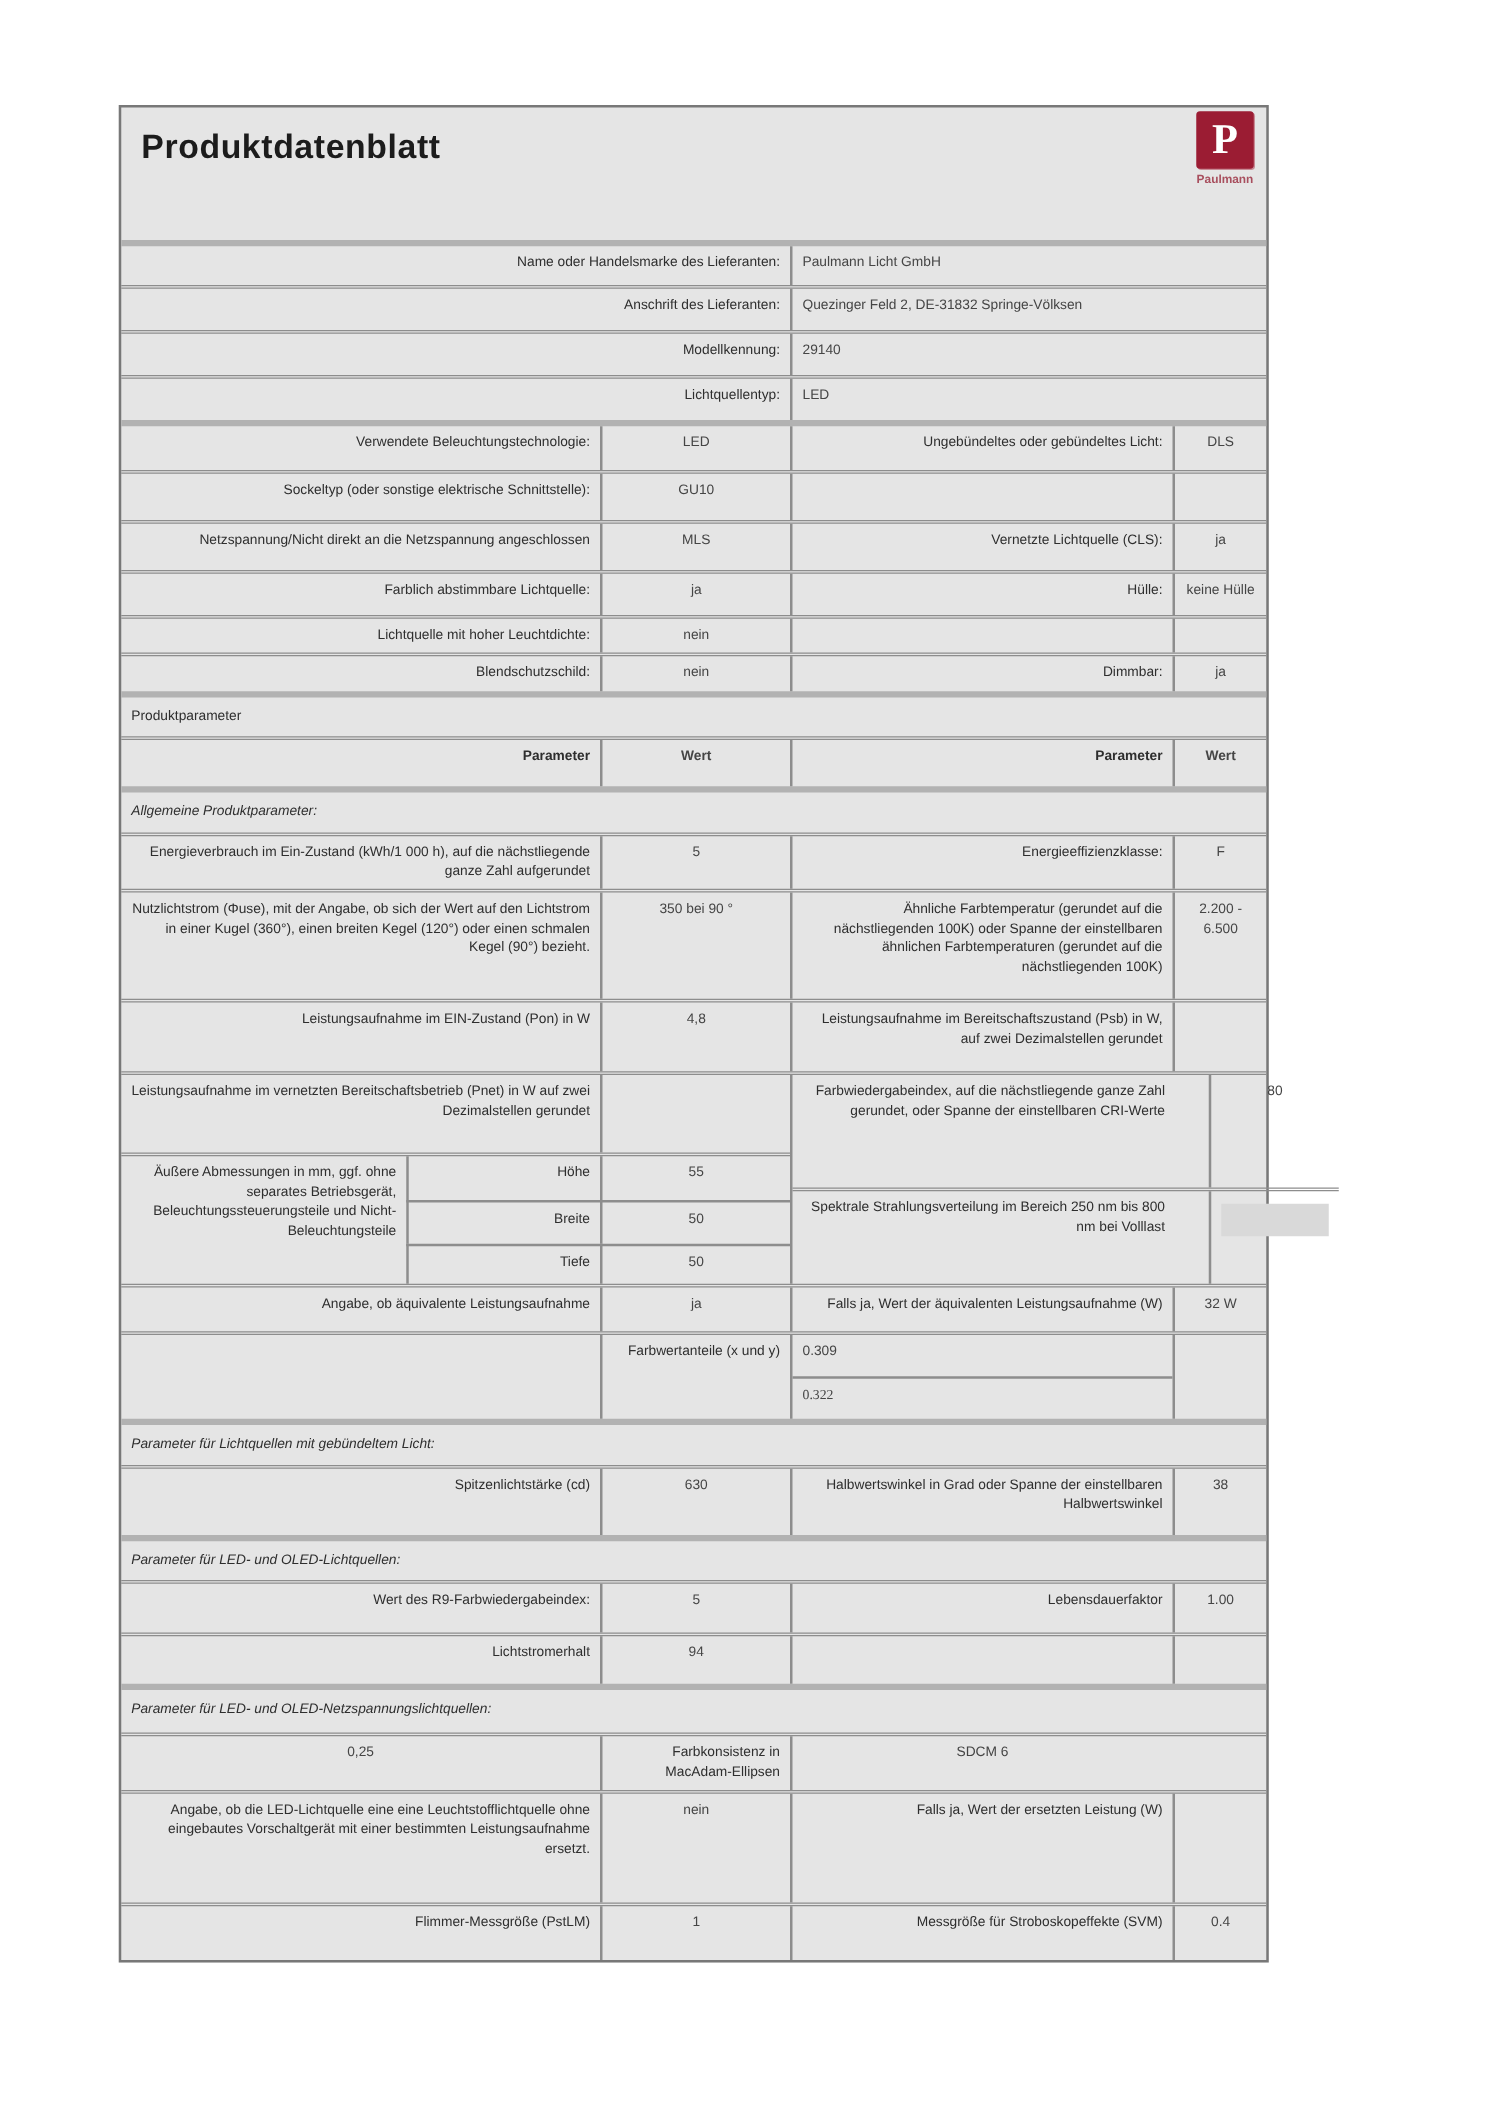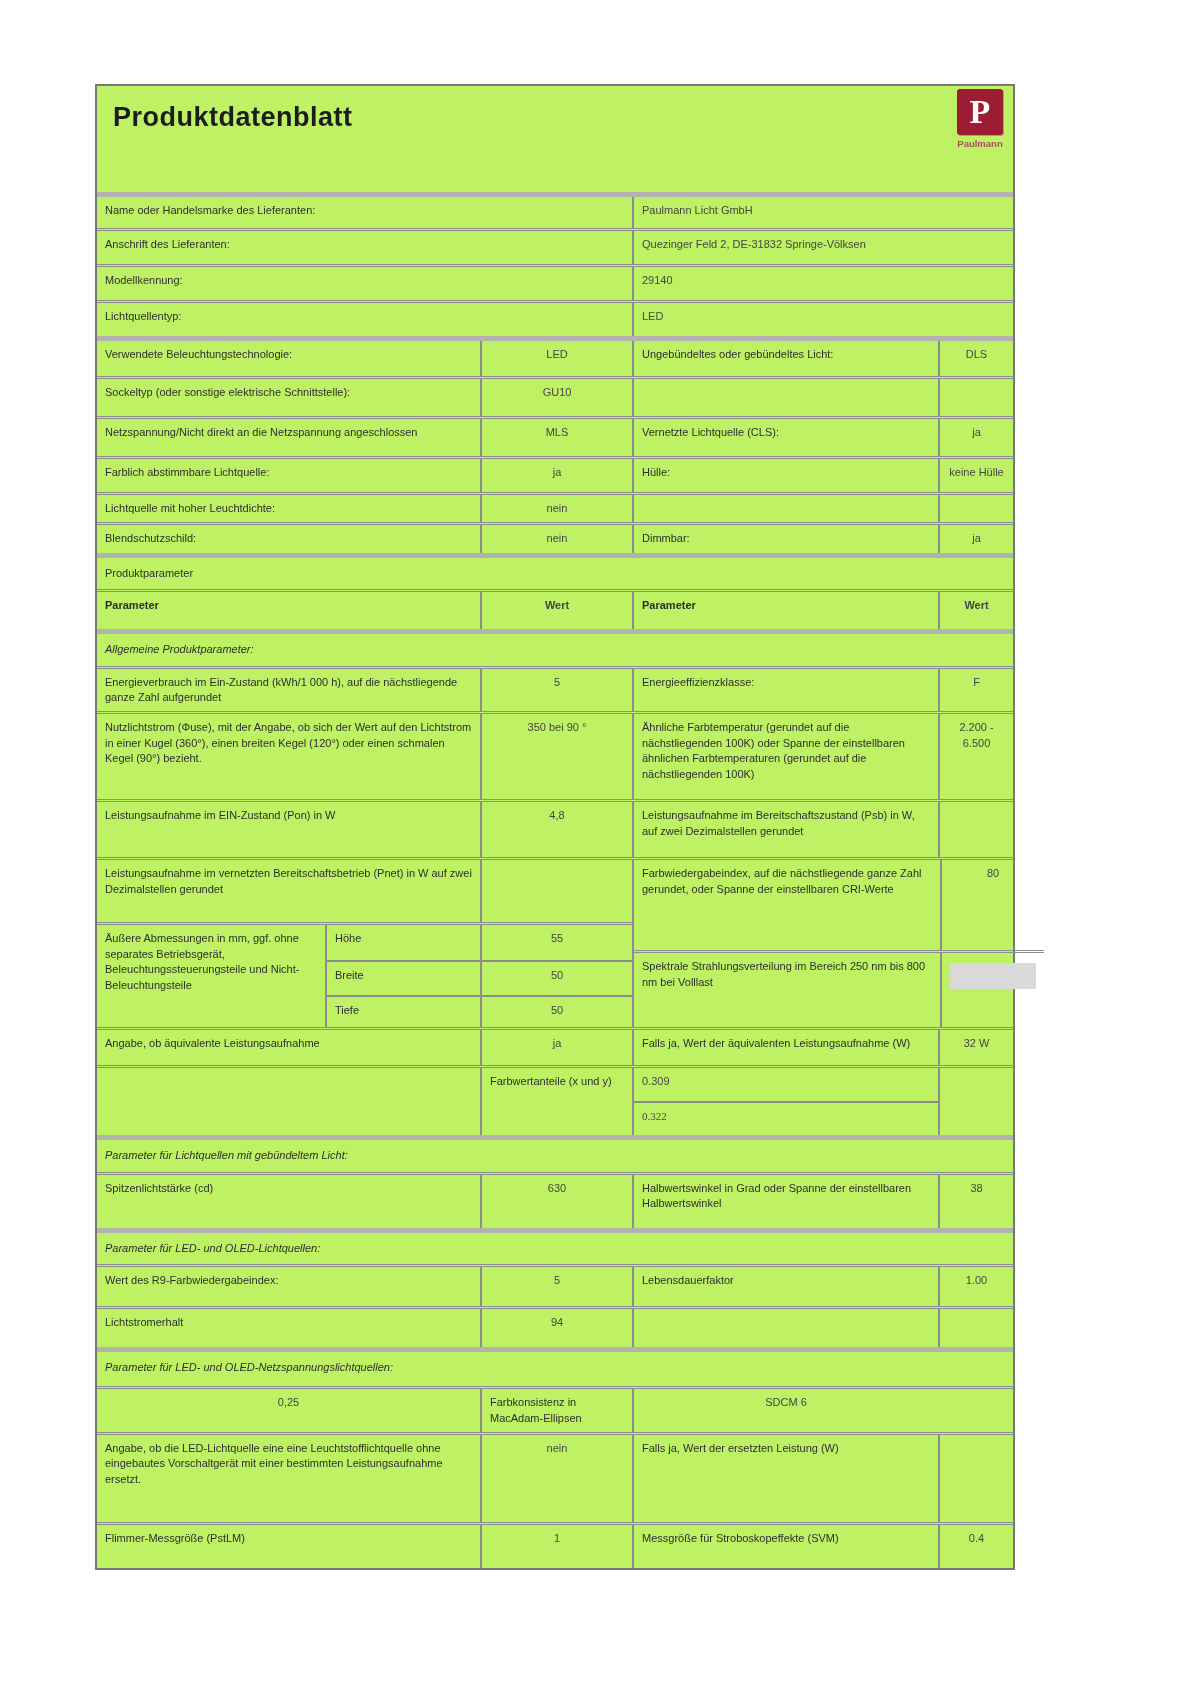--- a/index.html
+++ b/index.html
@@ -1,45 +1,45 @@
 <!DOCTYPE html>
 <html><head>
 <meta charset="utf-8">
 <style>
   * { box-sizing: border-box; margin: 0; padding: 0; }
   html,body { width:1200px; height:1699px; background:#ffffff;
     font-family:"Liberation Sans", sans-serif; color:#2e2e2e; }
   .doc { position:absolute; left:95px; top:84px; width:920px;
-    border:2px solid #787878; background:#bef264; }
+    border:2px solid #787878; background:#e5e5e5; }
   .doc-head { height:106px; position:relative; }
   .doc-title { padding:16px 0 0 16px; font-size:27px; font-weight:bold; color:#1c1c1c; letter-spacing:.5px; }
   .logo { position:absolute; top:3px; right:7px; width:52px; text-align:center; }
   .logo-sq { width:46px; height:46px; margin:0 auto; background:#9b1c33; border-radius:3px;
     color:#fff; font-family:"Liberation Serif", serif; font-weight:bold; font-size:34px;
     display:flex; align-items:center; justify-content:center; box-shadow:1px 1px 0 #c98a95; }
   .logo-brand { margin-top:3px; font-size:9.5px; font-weight:bold; color:#a84f5e; }
 
   .row { border-top:3px double #8d8d8d; }
   .row.band-top { border-top:5px solid #b2b2b2; }
   .cols-2 { display:grid; grid-template-columns:535px 1fr; }
   .cols-4 { display:grid; grid-template-columns:383px 152px 306px 1fr; }
   .cell { padding:6px 8px; font-size:11px; line-height:1.4; }
   .cols-2 .cell + .cell, .cols-4 .cell + .cell { border-left:2px solid #8d8d8d; }
-  .lbl { text-align:left; color:#2e2e2e; }
+  .lbl { text-align:right; color:#2e2e2e; }
   .val { text-align:center; color:#454545; }
   .vleft { text-align:left; color:#454545; }
   .section-cell { font-size:11px; padding:8px 8px; }
   .italic { font-style:italic; }
   .hdr .cell { font-weight:bold; }
 
   .band { display:grid; grid-template-columns:535px 1fr; }
   .band-right { border-left:2px solid #8d8d8d; }
   .half-l { display:grid; grid-template-columns:383px 1fr; }
   .half-l .cell + .cell { border-left:2px solid #8d8d8d; }
-  .half-r { display:grid; grid-template-columns:306px 1fr; }
+  .half-r { display:grid; grid-template-columns:306px 1fr;gap:27px; }
   .half-r .cell + .cell { border-left:2px solid #8d8d8d; }
   .inner-sep { border-top:3px double #8d8d8d; }
 
   .dims { display:grid; grid-template-columns:228px 155px 1fr; grid-template-rows:35px 35px 1fr; min-height:105px; }
   .dims-main { grid-column:1; grid-row:1/4; }
   .dims .cell { border-left:0; }
   .dims .sub { border-left:2px solid #8d8d8d; }
   .dims .r2 { border-top:2px solid #8d8d8d; }
 
   .stack { padding:0; display:flex; flex-direction:column; }

